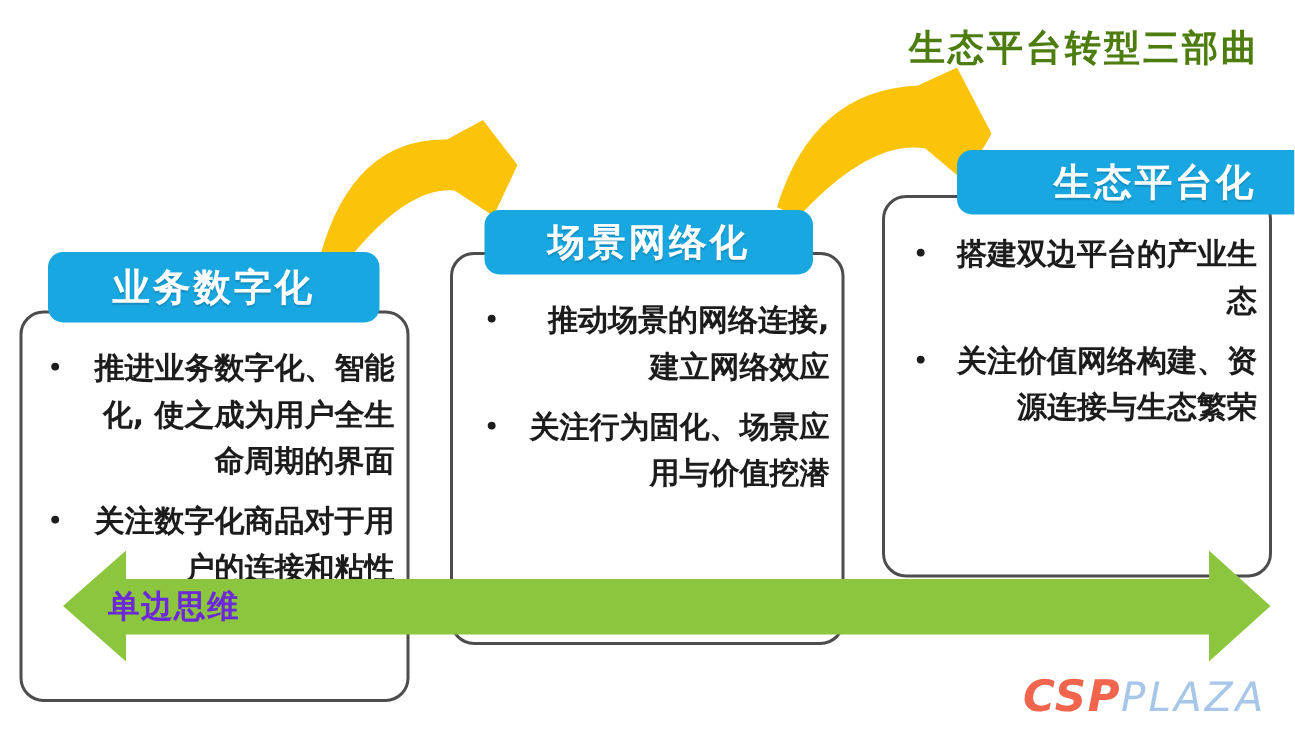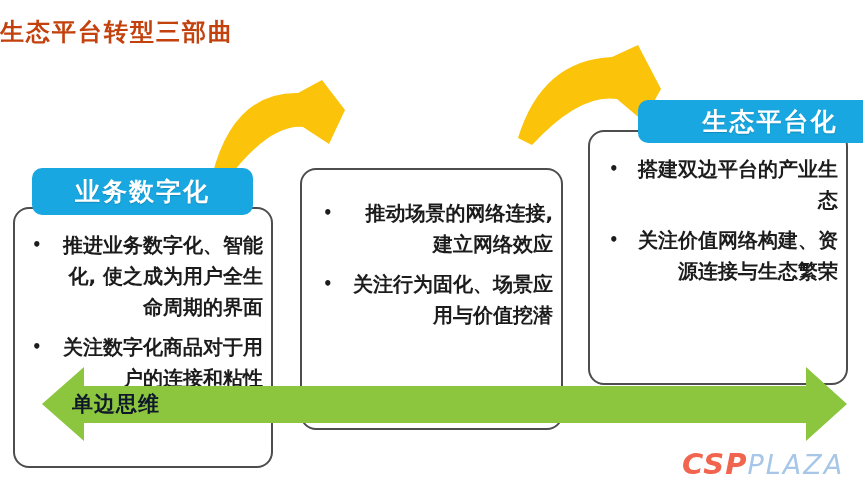--- a/index.html
+++ b/index.html
@@ -5,22 +5,22 @@
   html,body { margin:0; padding:0; background:#ffffff; }
   .stage {
     position:relative; width:863px; height:491px; background:#ffffff;
     font-family:"DejaVu Sans","Liberation Sans",sans-serif; overflow:hidden;
   }
   .layer { position:absolute; left:0; top:0; width:863px; height:491px; pointer-events:none; }
   .yellow-layer { z-index:1; }
   .green-layer  { z-index:5; }
 
   .page-title {
-    position:absolute; left:0; top:16px; width:840px; text-align:left;
-    font-size:24px; font-weight:700; color:#c2410c; letter-spacing:2px; z-index:2;
+    position:absolute; left:0; top:16px; width:840px; text-align:right;
+    font-size:24px; font-weight:700; color:#4d7c0f; letter-spacing:2px; z-index:2;
   }
 
   .box-body {
     position:absolute; background:#ffffff; border:2px solid #4d4d4d;
     border-radius:16px; box-sizing:border-box; z-index:2;
   }
   .box-header {
     position:absolute; background:#18a7e0; border-radius:10px; color:#ffffff;
     display:flex; align-items:center; justify-content:center;
     font-weight:700; font-size:25px; letter-spacing:2px; z-index:3;
@@ -36,21 +36,21 @@
   ul.bullets { list-style:none; margin:0; padding:0;text-align:right; }
   .bullets li {
     position:relative; padding-left:21px; font-size:20px; line-height:31px;
     font-weight:700; color:#1c1c1c; margin-bottom:9px;
   }
   .bullets li::before {
     content:"\2022"; position:absolute; left:3px; top:0; font-size:15px; line-height:31px;
   }
 
   .axis-label {
-    position:absolute; font-size:21px; font-weight:700; color:#0f172a; z-index:6;
+    position:absolute; font-size:21px; font-weight:700; color:#6d28d9; z-index:6;
     letter-spacing:1px;
   }
   .axis-label-left  { left:72px;  top:390px; }
   .axis-label-right { left:739px; top:393px; }
 
   .logo {
     position:absolute; left:682px; top:447px; z-index:2; font-style:italic;
     white-space:nowrap;
   }
   .logo-csp   { color:#f1644e; font-weight:800; font-size:29px; letter-spacing:1px; }
@@ -75,20 +75,21 @@
     </ul>
   </div>
   <div class="box-header b1-header">业务数字化</div>
 
   <div class="box-body b2-body">
     <ul class="bullets">
       <li>推动场景的网络连接, 建立网络效应</li>
       <li>关注行为固化、场景应用与价值挖潜</li>
     </ul>
   </div>
+  <div class="box-header b2-header">场景网络化</div>
 
   <div class="box-body b3-body">
     <ul class="bullets">
       <li>搭建双边平台的产业生态</li>
       <li>关注价值网络构建、资源连接与生态繁荣</li>
     </ul>
   </div>
   <div class="box-header b3-header">生态平台化</div>
 
   <svg class="layer green-layer" viewBox="0 0 863 491">

